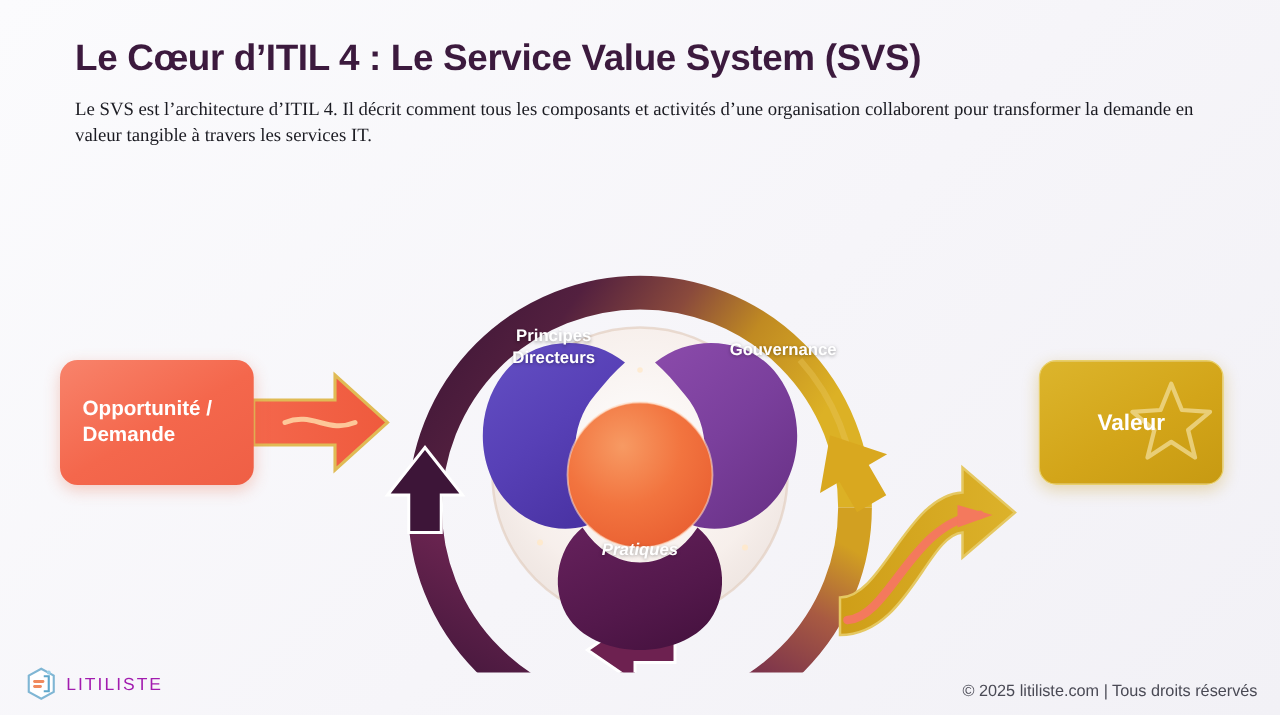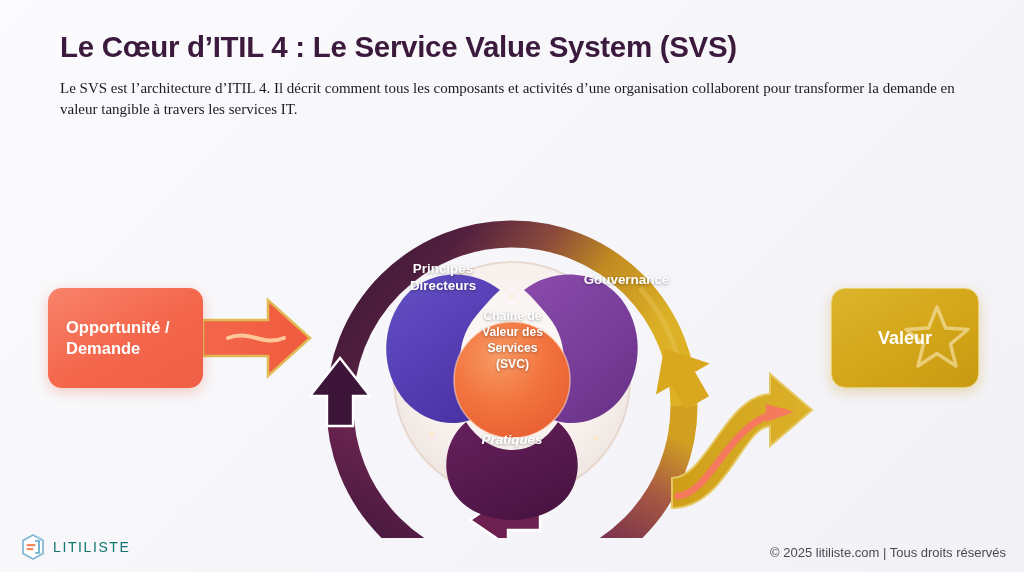--- a/index.html
+++ b/index.html
@@ -79,21 +79,21 @@
   .lbl-pratiques { left:452px; top:284px; width:120px; font-size:13.4px;font-style:italic; }
   .lbl-svc {
     left:455px; top:160px; width:115px; font-size:12.2px;
     font-weight:bold; line-height:1.32;
   }
 
   
   .logo { position:absolute; left:20px; top:533px; display:flex; align-items:center; gap:7px; }
   .logo-text {
     font-size:14px; letter-spacing:1.6px; font-weight:normal;
-    color:#0f766e;
+    color:#a21caf;
   }
   .copyright {
     position:absolute; right:18px; top:545px;
     font-size:13px; color:#4a4a55;
   }
 </style>
 </head>
 <body>
 
 <div class="header">
@@ -249,26 +249,20 @@
 
   <div class="petal-label lbl-principes">
     <div>Principes</div>
     <div>Directeurs</div>
   </div>
 
   <div class="petal-label lbl-gouv">Gouvernance</div>
 
   <div class="petal-label lbl-pratiques">Pratiques</div>
 
-  <div class="petal-label lbl-svc">
-    <div>Chaîne de</div>
-    <div>Valeur des</div>
-    <div>Services</div>
-    <div>(SVC)</div>
-  </div>
 </div>
 
 <div class="logo">
   <svg width="26" height="28" viewBox="0 0 26 28">
     <path d="M13 2 L23 7.5 L23 20.5 L13 26 L3 20.5 L3 7.5 Z" fill="#ffffff" stroke="#7fb6d4" stroke-width="1.7"></path>
     <rect x="6.5" y="11" width="9" height="2.3" rx="1.1" fill="#f08a5d"></rect>
     <rect x="6.5" y="15" width="7" height="2.3" rx="1.1" fill="#f08a5d"></rect>
     <path d="M15 8 L19 8 L19 20 L15 20" fill="none" stroke="#5fa8cc" stroke-width="1.7"></path>
     <circle cx="19" cy="5" r="1.6" fill="#9ad0e8"></circle>
   </svg>

